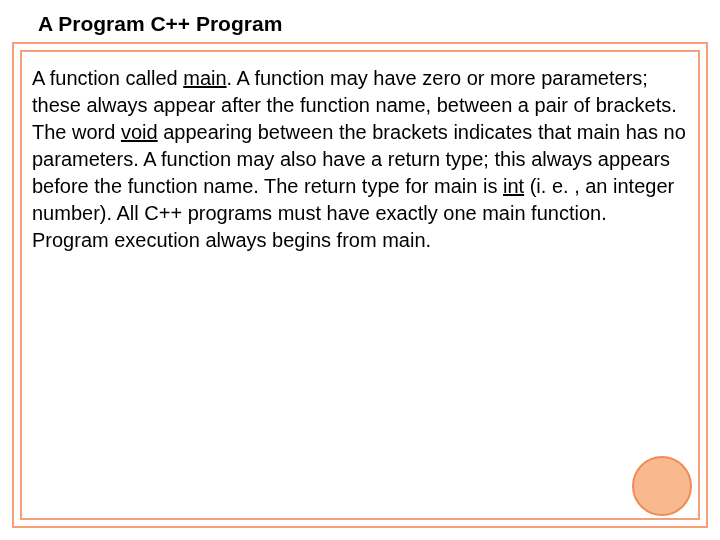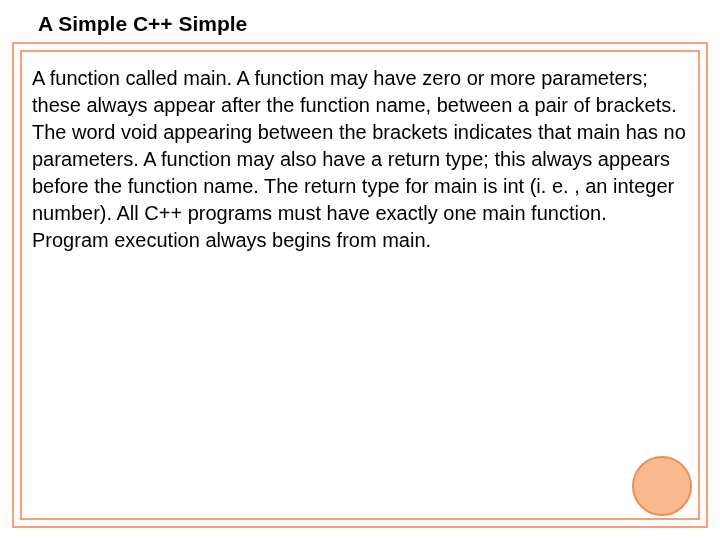--- a/index.html
+++ b/index.html
@@ -37,36 +37,36 @@
   }
   .body-text {
     position: absolute;
     top: 65px;
     left: 32px;
     right: 32px;
     font-size: 20px;
     line-height: 1.35;
     color: #000000;
   }
-  .u1 { }
+  .u1 { text-decoration: underline; }
   .circle {
     position: absolute;
     right: 28px;
     bottom: 24px;
     width: 60px;
     height: 60px;
     border-radius: 50%;
     background: #f8b98f;
     border: 2px solid #f18b55;
   }
 </style>
 </head>
 <body>
 
-<div class="title">A Simple C++ Simple</div>
+<div class="title">A Program C++ Program</div>
 
 <div class="outer-border">
   <div class="inner-border"></div>
 </div>
 
 <div class="body-text">
   <span>A function called </span><span class="u1">main</span><span>. A function may have zero or more parameters; these always appear after the function name, between a pair of brackets. The word </span><span class="u1">void</span><span> appearing between the brackets indicates that main has no parameters. A function may also have a return type; this always appears before the function name. The return type for main is </span><span class="u1">int</span><span> (i. e. , an integer number). All C++ programs must have exactly one main function. Program execution always begins from main.</span>
 </div>
 
 <div class="circle"></div>

